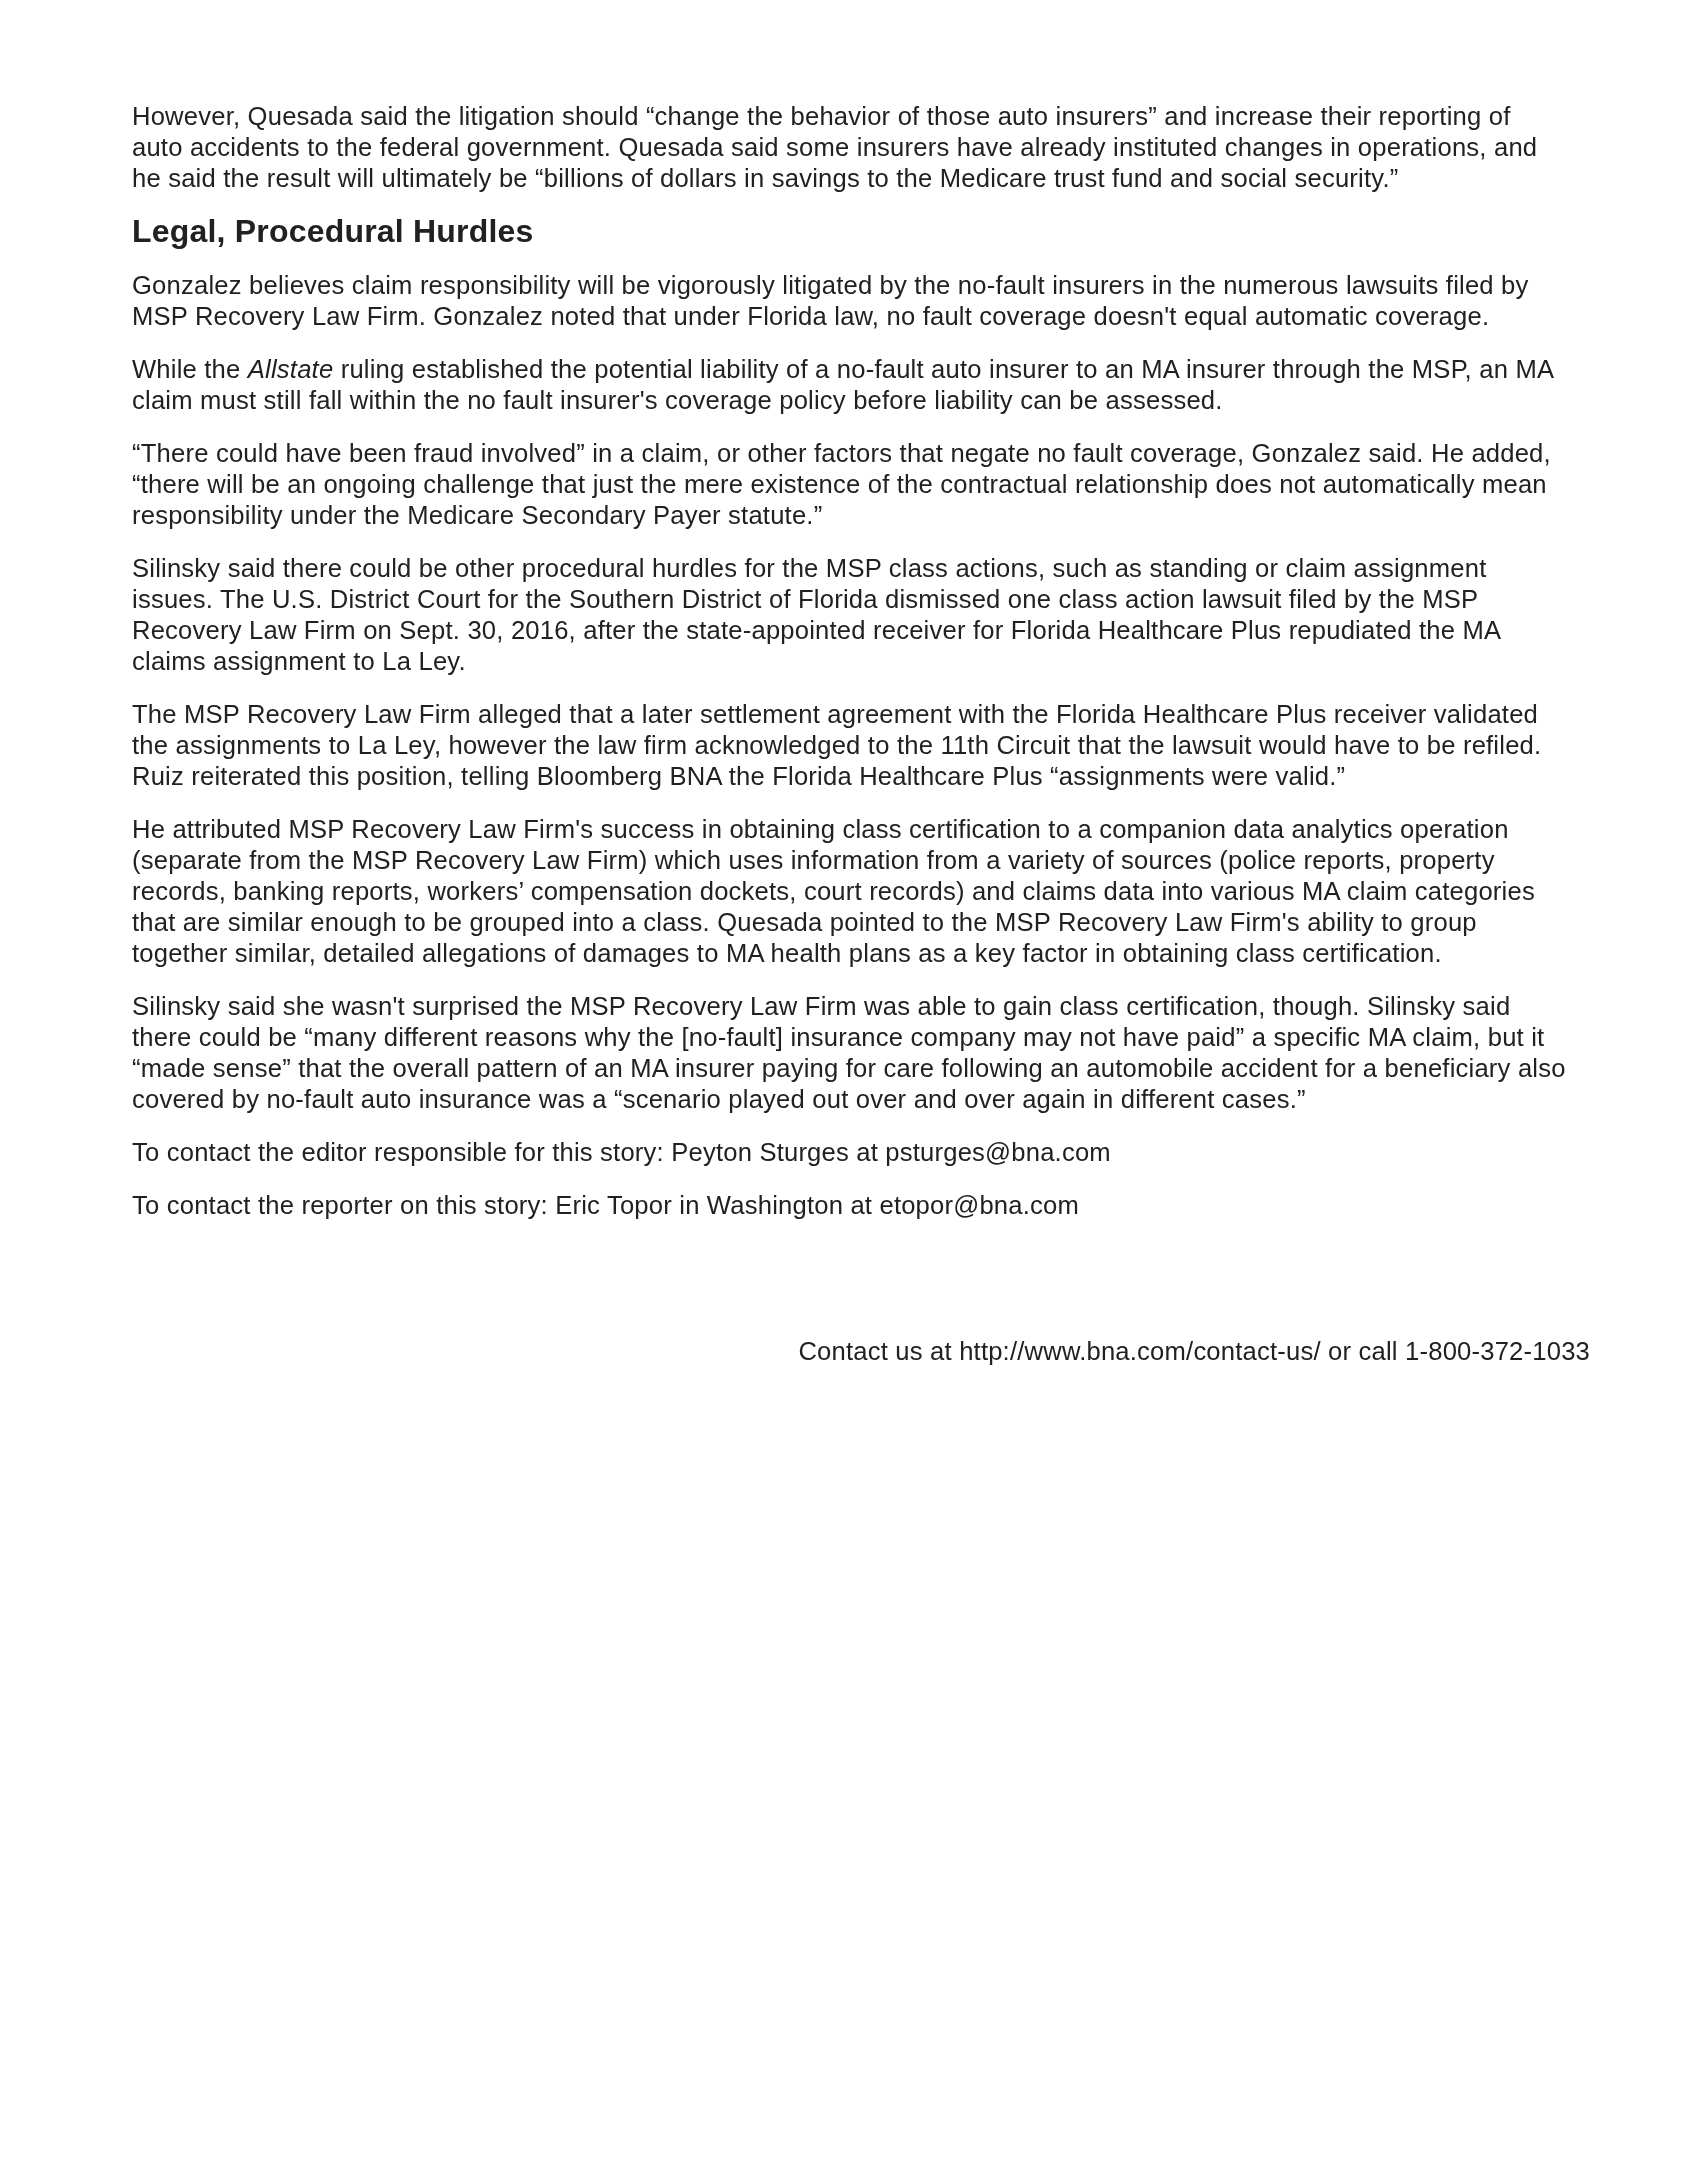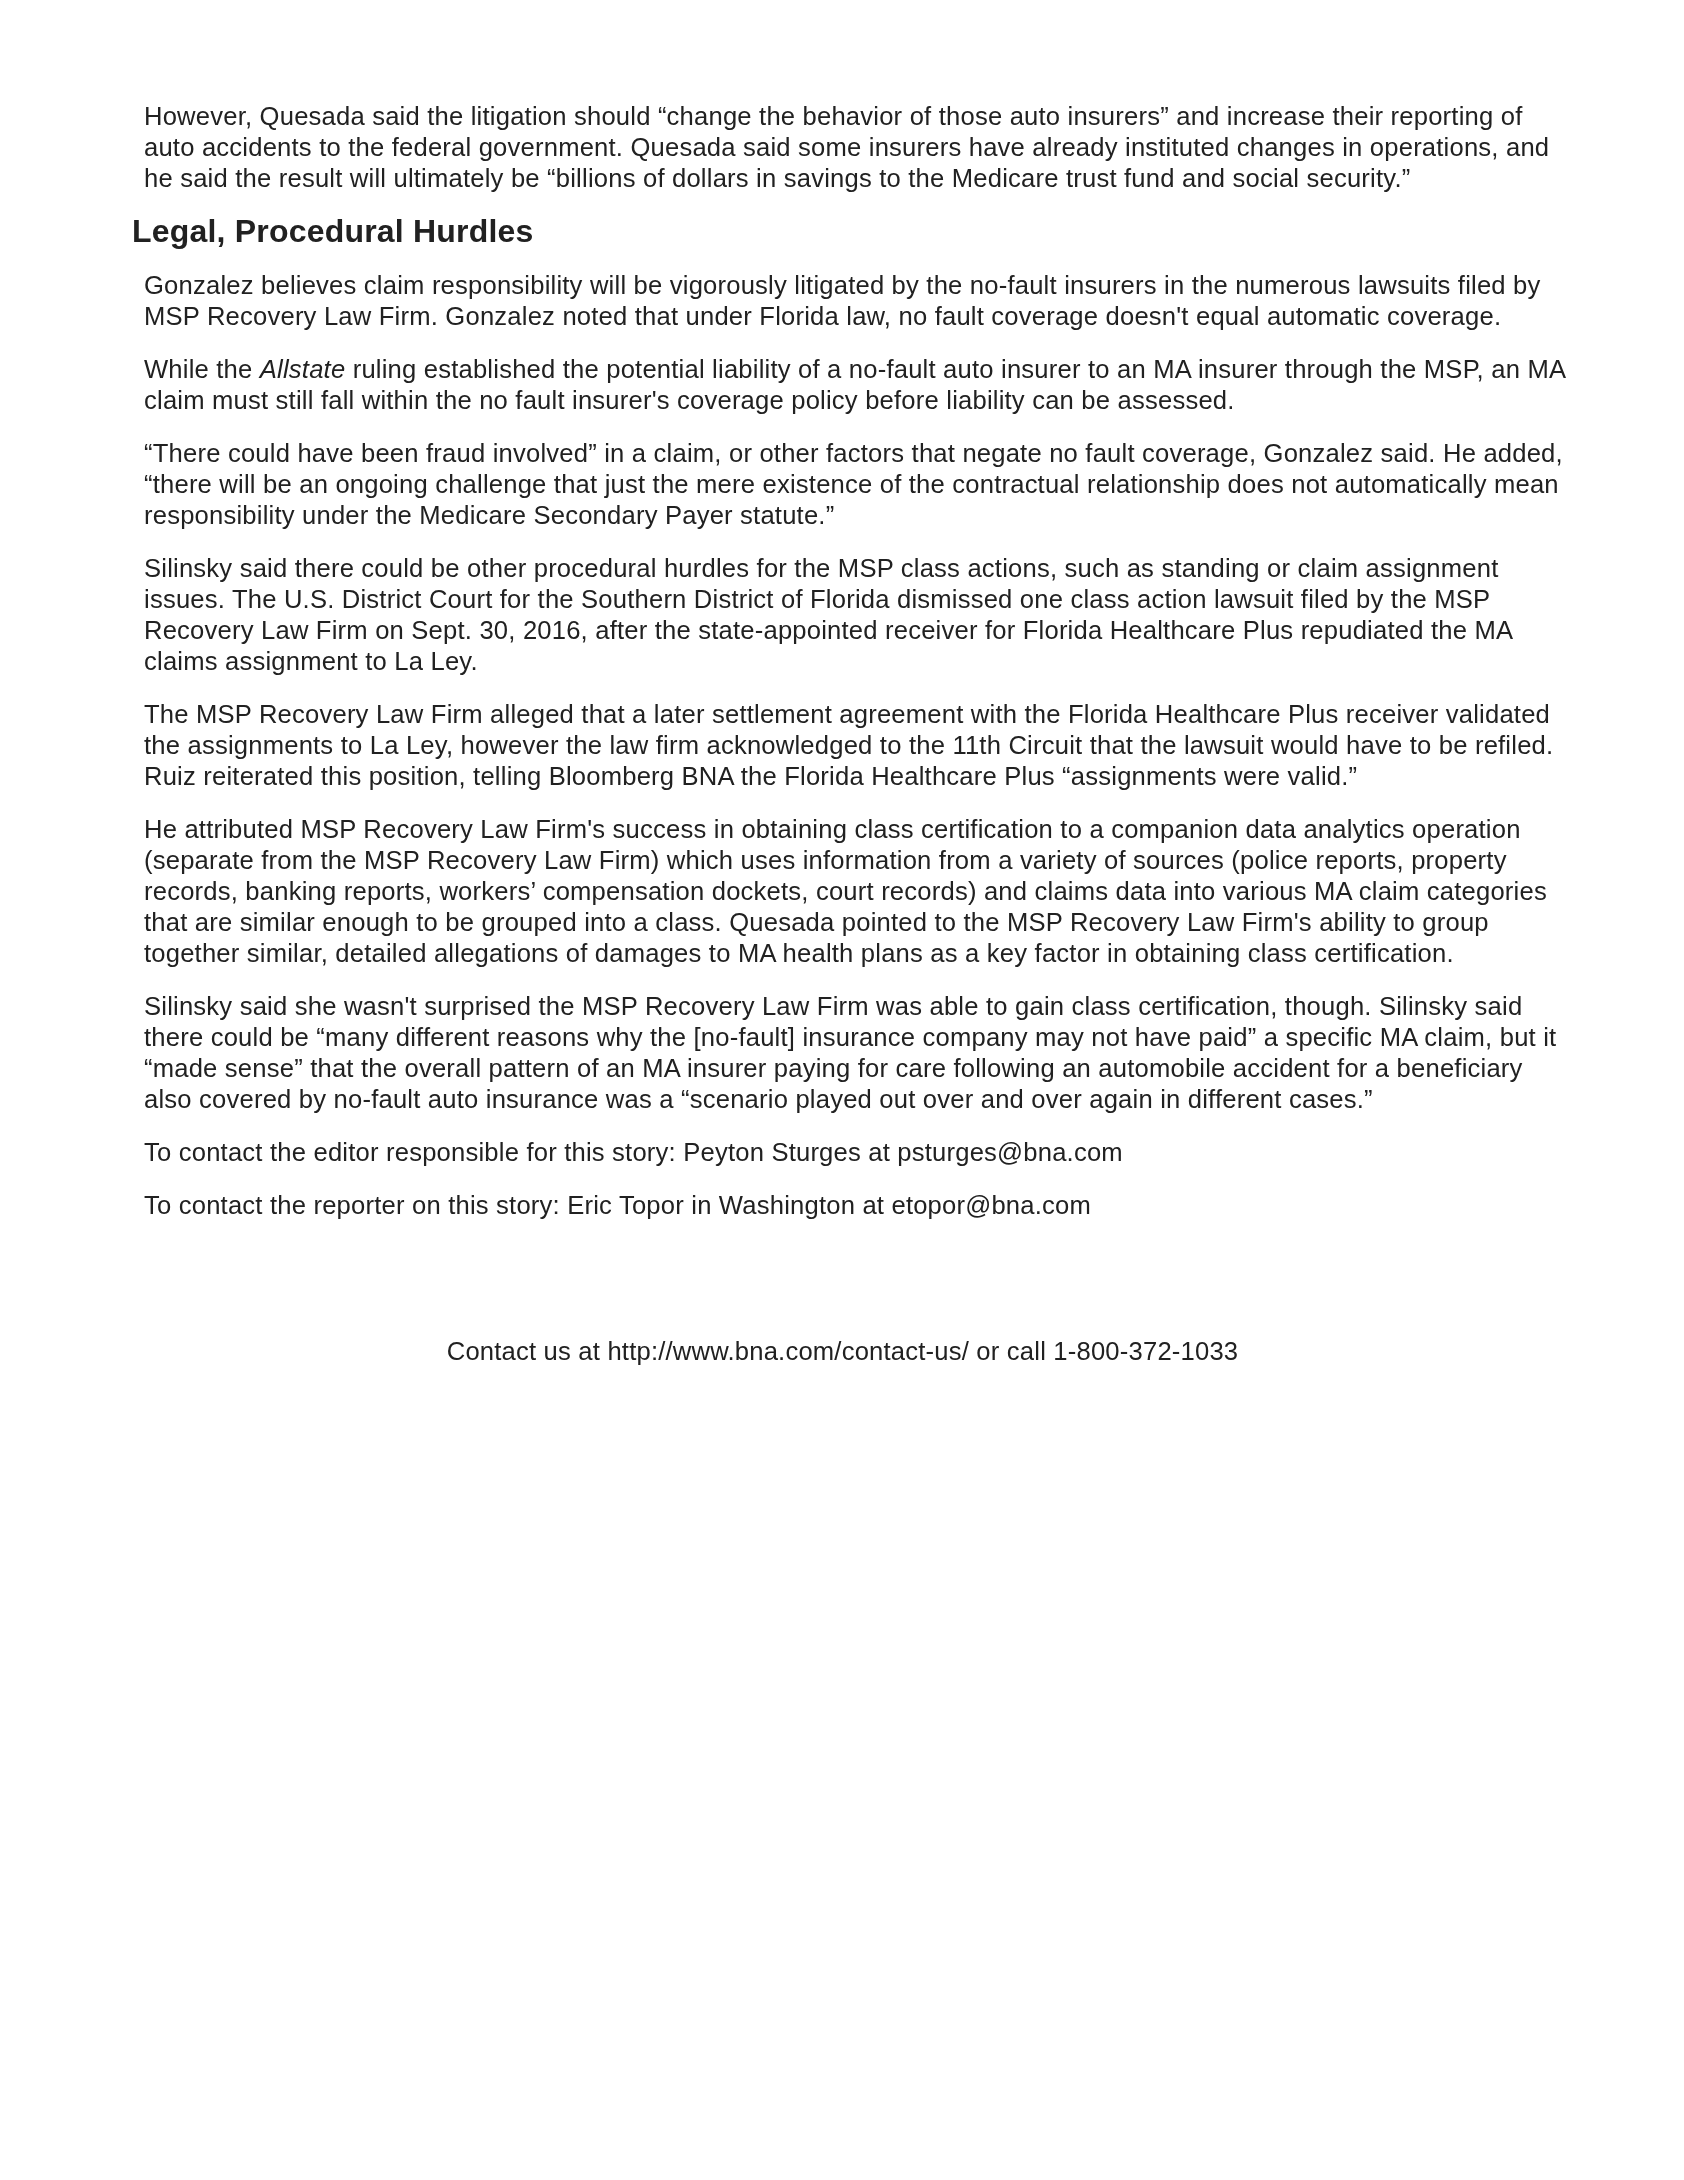--- a/index.html
+++ b/index.html
@@ -16,35 +16,35 @@
     font-family: "Liberation Sans", sans-serif;
     font-size: 25.6px;
     line-height: 31px;
     letter-spacing: 0.2px;
     overflow: hidden;
   }
   .article {
     padding: 101px 118px 0 132px;
   }
   .article p {
-    margin: 0 0 22px 12px;
+    margin: 0 0 22px 0;
   }
   .article h2 {
     font-size: 32px;
     line-height: 31px;
     font-weight: bold;
     margin: 16px 0 23px 0;
   }
   .article em {
     font-style: italic;
   }
   .footer {
     margin-top: 115px;
     padding: 0 95px;
-    text-align: center;
+    text-align: right;
   }
   .footer p {
     margin: 0;
   }
   .footer .contact-line {
     margin-bottom: 29px;
   }
 </style>
 </head>
 <body>

